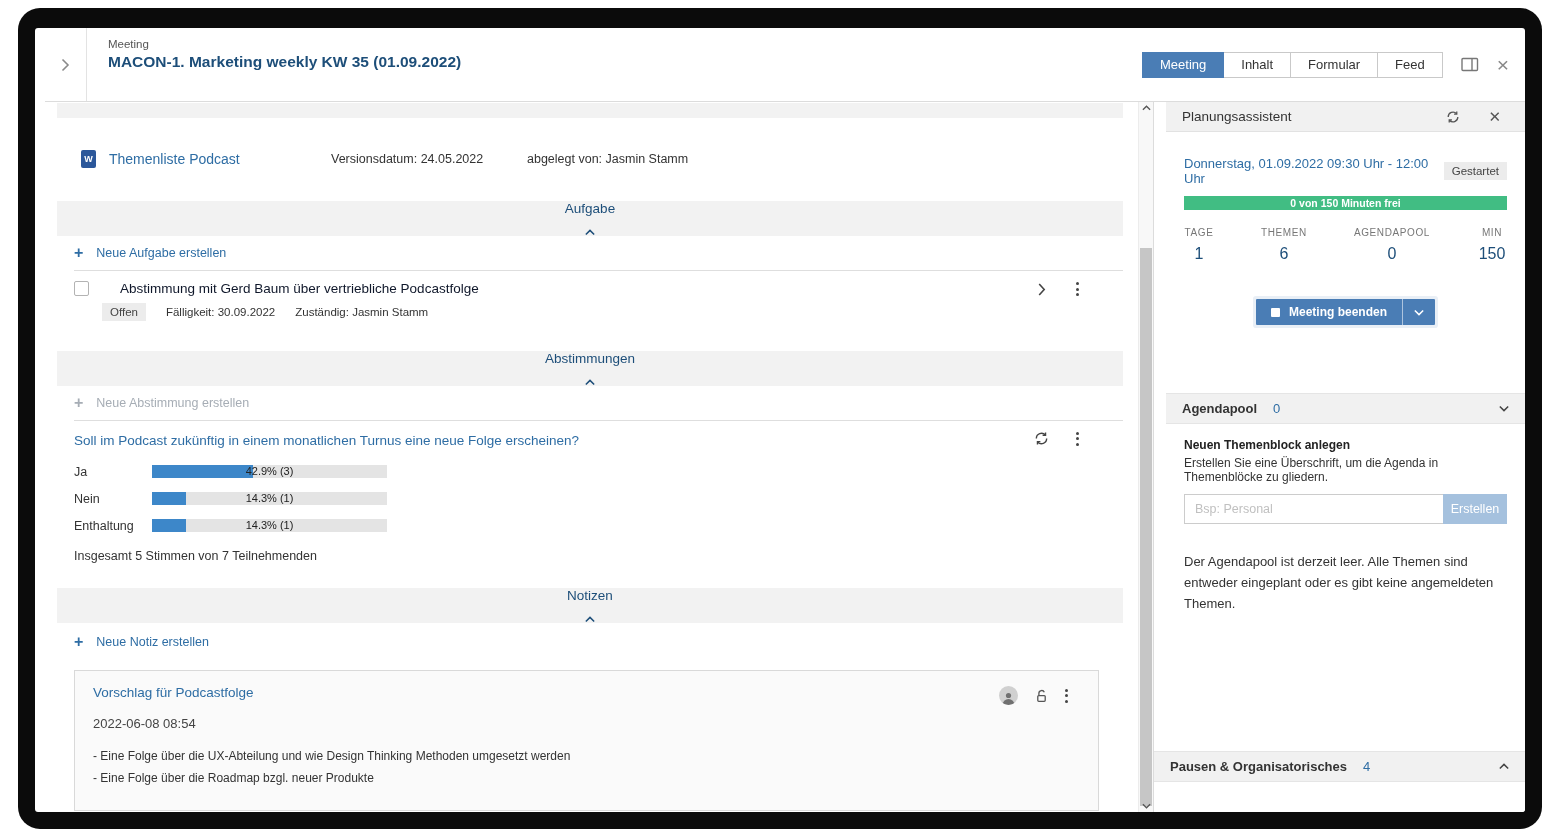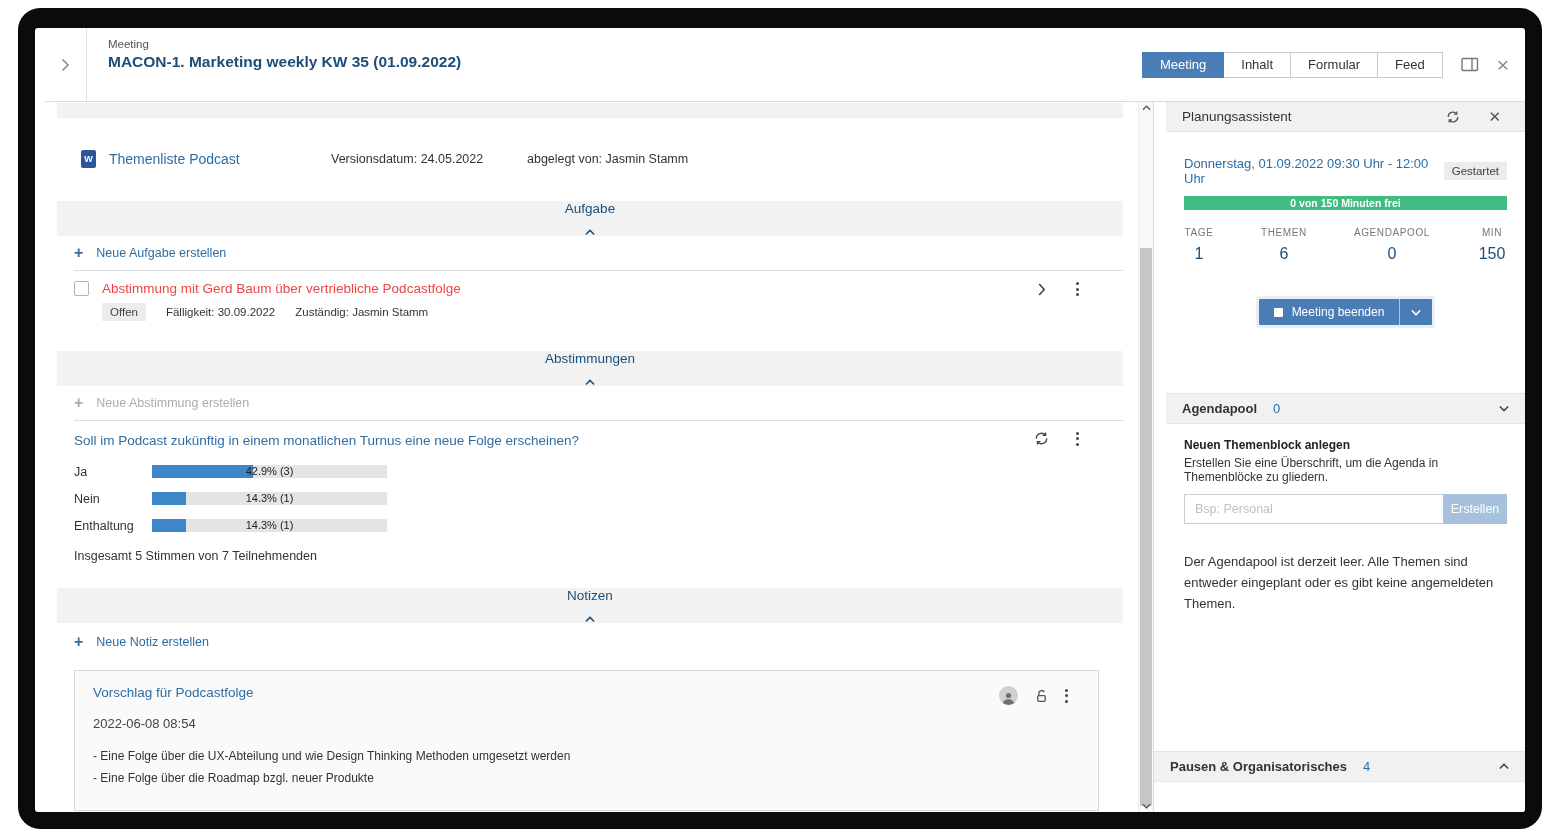--- a/index.html
+++ b/index.html
@@ -37,21 +37,21 @@
   .gap17 { height:17px; } .gap19 { height:19px; }
 
   .create-row { height:34px; display:flex; align-items:center; padding-left:17px; font-size:12.5px; color:#2e6da4; cursor:pointer; }
   .create-row .plus { font-size:16px; font-weight:bold; margin-right:13px; }
   .create-row.disabled { color:#a6adb5; cursor:default; }
   .divider { border-bottom:1px solid #dedede; margin-left:17px; }
 
   .task-block { padding:10px 0 13px 17px; position:relative; }
   .task-line1 { display:flex; align-items:center; }
   .checkbox { width:15px; height:15px; border:1.5px solid #b3b3b3; border-radius:2px; background:#fff; flex:0 0 auto; cursor:pointer; }
-  .task-title { color:#ef4444; font-size:13.5px; margin-left:13px; cursor:pointer; }
+  .task-title { color:#0f172a; font-size:13.5px; margin-left:31px; cursor:pointer; }
   .task-meta { display:flex; align-items:center; gap:20px; margin:7px 0 0 28px; font-size:11.5px; color:#333; }
   .badge { background:#ececec; padding:3px 8px; color:#444; }
   .row-icons { position:absolute; top:11px; right:44px; display:flex; align-items:center; gap:30px; color:#444; }
   .kebab { display:flex; flex-direction:column; gap:2.5px; cursor:pointer; }
   .kebab i { width:3px; height:3px; border-radius:50%; background:#444; }
 
   .poll-block { padding:12px 0 6px 17px; position:relative; }
   .poll-q { color:#2e6da4; font-size:13.5px; }
   .poll-rows { margin-top:17px; }
   .poll-row { display:flex; align-items:center; height:13px; margin-bottom:14px; }
@@ -83,21 +83,21 @@
   .sb-top { height:261px; padding:24px 18px 0; }
   .sb-date-row { display:flex; justify-content:space-between; align-items:center; }
   .sb-date { color:#2e6da4; font-size:13px; cursor:pointer; }
   .sb-progress { margin-top:10px; height:14px; background:#41bd83; color:#fff; font-size:10.5px; font-weight:bold; text-align:center; line-height:14px; }
   .sb-stats { display:flex; justify-content:space-between; margin-top:17px; }
   .stat { text-align:center; min-width:30px; }
   .stat-label { font-size:10px; color:#777; letter-spacing:0.6px; }
   .stat-value { font-size:16px; color:#1d4e79; margin-top:7px; }
   .end-row { margin-top:36px; display:flex; justify-content:center; }
   .end-btn { display:flex; box-shadow:0 0 0 3px #e9eff6; border-radius:1px; overflow:hidden; cursor:pointer; }
-  .end-main { background:#4a7db5; color:#fff; font-size:12px; height:26px; display:flex; align-items:center; gap:9px; padding:0 15px; }
+  .end-main { background:#4a7db5; color:#fff; font-size:12px; height:26px; display:flex; align-items:center; gap:9px; padding:0 15px;font-weight:bold; }
   .stop-sq { width:9px; height:9px; background:#fff; border-radius:1px; }
   .end-caret { width:33px; background:#4a7db5; border-left:1px solid rgba(255,255,255,0.55); display:flex; align-items:center; justify-content:center; color:#fff; }
 
   .sb-sec-head { height:31px; background:#f1f1f1; border-top:1px solid #e5e5e5; border-bottom:1px solid #e5e5e5; display:flex; align-items:center; padding:0 16px; }
   .sb-sec-title { font-weight:bold; font-size:13px; color:#333; }
   .sb-sec-count { color:#2e6da4; font-size:13px; margin-left:16px; flex:1; }
   .sb-sec-chev { color:#444; display:flex; cursor:pointer; }
 
   .ap-content { padding:14px 18px 0; }
   .ap-block-title { font-size:12px; font-weight:bold; color:#222; }

